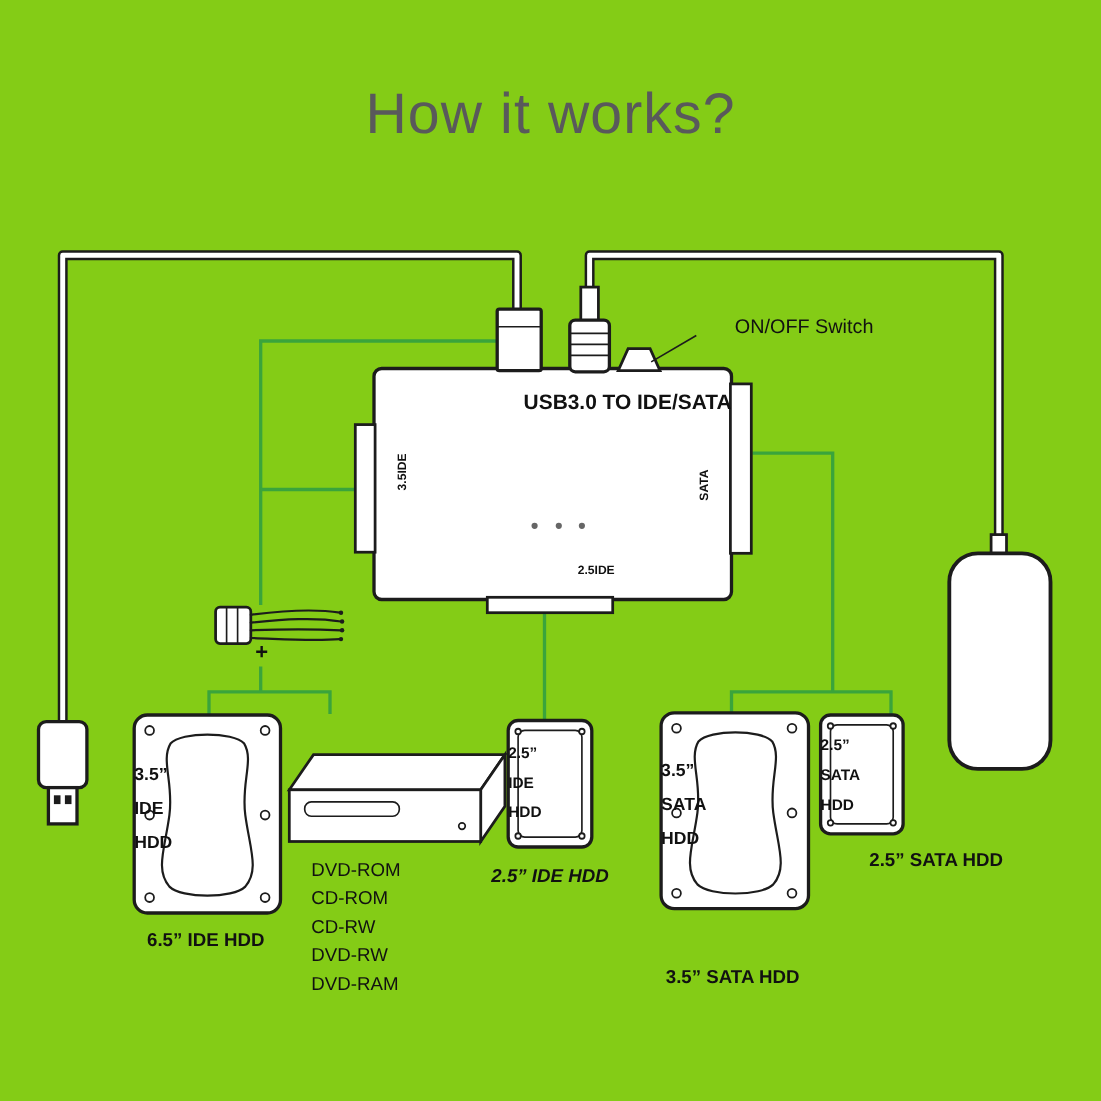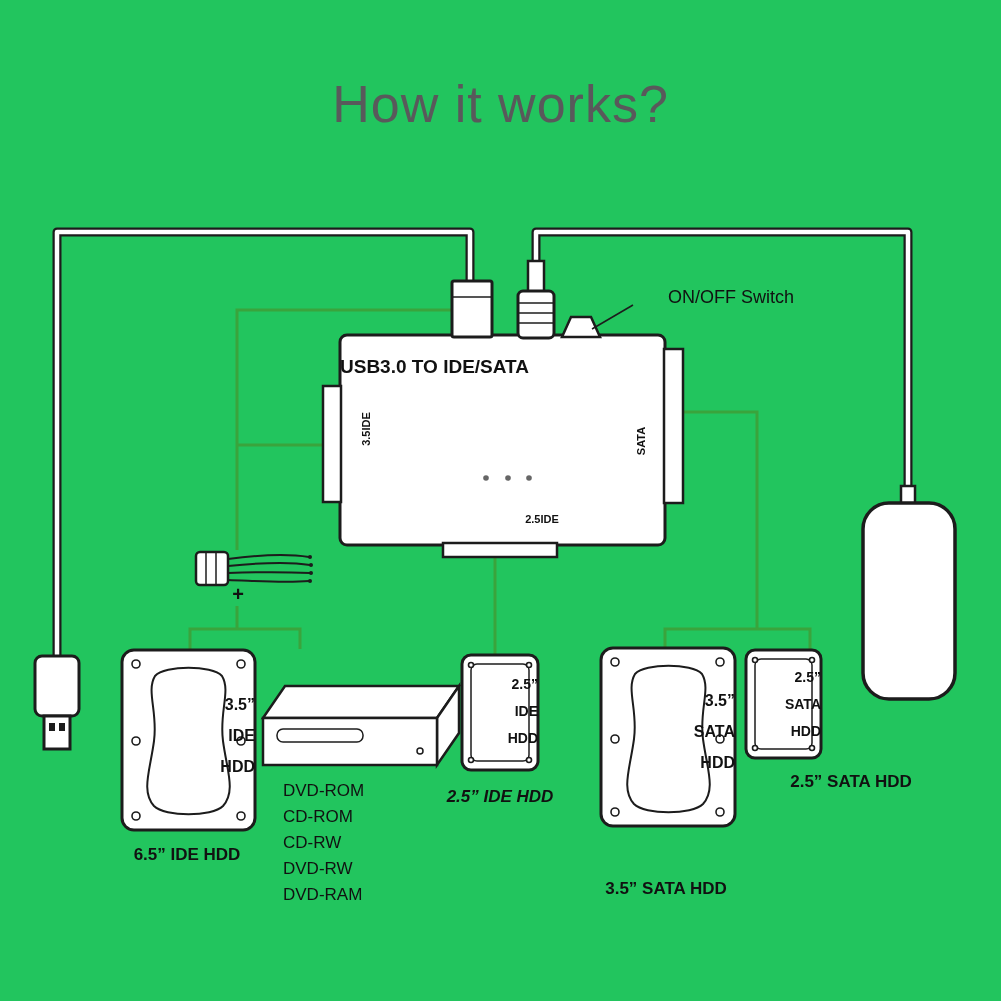--- a/index.html
+++ b/index.html
@@ -2,21 +2,21 @@
 <html style="--ink: #1c1c1c; --green: #3aa43c; --title-gray: #59595b;"><head>
 <meta charset="utf-8">
 <style>
   :root{
     --ink:#1c1c1c;
     --green:#3aa43c;
     --title-gray:#59595b;
   }
   html,body{margin:0;padding:0;background:#fff;}
   .stage{
-    position:relative;width:1001px;height:1001px;background:#22c55e;
+    position:relative;width:1001px;height:1001px;background:#84cc16;
     font-family:"Liberation Sans", sans-serif;color:#111;overflow:hidden;
   }
   svg{position:absolute;left:0;top:0;}
   
   .box{fill:#fff;stroke:var(--ink);stroke-width:2.5;}
   .sw3{stroke-width:3;}
   .sw35{stroke-width:3.5;}
   .thin{fill:none;stroke:var(--ink);stroke-width:1.5;}
   .thin-box{fill:none;stroke:var(--ink);stroke-width:1.5;}
   .screw{fill:#fff;stroke:var(--ink);stroke-width:1.6;}
@@ -24,26 +24,26 @@
   .green-line{fill:none;stroke:var(--green);stroke-width:3;}
   .cable-out{fill:none;stroke:var(--ink);stroke-width:9;stroke-linejoin:round;}
   .cable-in{fill:none;stroke:#fff;stroke-width:4.5;stroke-linejoin:round;}
   .wire{fill:none;stroke:var(--ink);stroke-width:2;stroke-linecap:round;}
   .led{fill:#666;}
   .hole{fill:var(--ink);}
   
   .t{position:absolute;white-space:nowrap;}
   .title{left:0;right:0;top:74px;text-align:center;font-size:52px;color:var(--title-gray);letter-spacing:1px;}
   .onoff{left:633px;top:287px;font-size:18px;margin-left:35px;}
-  .devlabel{left:340px;top:356px;width:325px;text-align:left;font-weight:bold;font-size:19px;}
+  .devlabel{left:340px;top:356px;width:325px;text-align:right;font-weight:bold;font-size:19px;}
   .portL{left:366px;top:429px;transform:translate(-50%,-50%) rotate(-90deg);font-size:11px;font-weight:bold;}
   .portR{left:641px;top:441px;transform:translate(-50%,-50%) rotate(-90deg);font-size:11px;font-weight:bold;}
   .portB{left:502px;top:519px;transform:translate(-50%,-50%);font-size:11px;font-weight:bold;margin-left:40px;}
   .plus{left:238px;top:594px;transform:translate(-50%,-50%);font-size:20px;font-weight:bold;}
-  .face{position:absolute;text-align:right;font-weight:bold;}
+  .face{position:absolute;text-align:left;font-weight:bold;}
   .f35ide{left:122px;top:689px;width:133px;font-size:16px;line-height:31px;}
   .f25ide{left:462px;top:671px;width:76px;font-size:14px;line-height:27px;}
   .f35sata{left:601px;top:685px;width:134px;font-size:16px;line-height:31px;}
   .f25sata{left:746px;top:664px;width:75px;font-size:14px;line-height:27px;}
   .cap{position:absolute;text-align:center;font-weight:bold;font-size:17px;white-space:nowrap;}
   .cap35ide{left:92px;top:845px;width:190px;}
   .cap25ide{left:405px;top:787px;width:190px;font-style:italic;}
   .cap35sata{left:571px;top:879px;width:190px;}
   .cap25sata{left:756px;top:772px;width:190px;}
   .dvdlist{position:absolute;left:283px;top:778px;font-weight:normal;font-size:17px;line-height:26px;}

